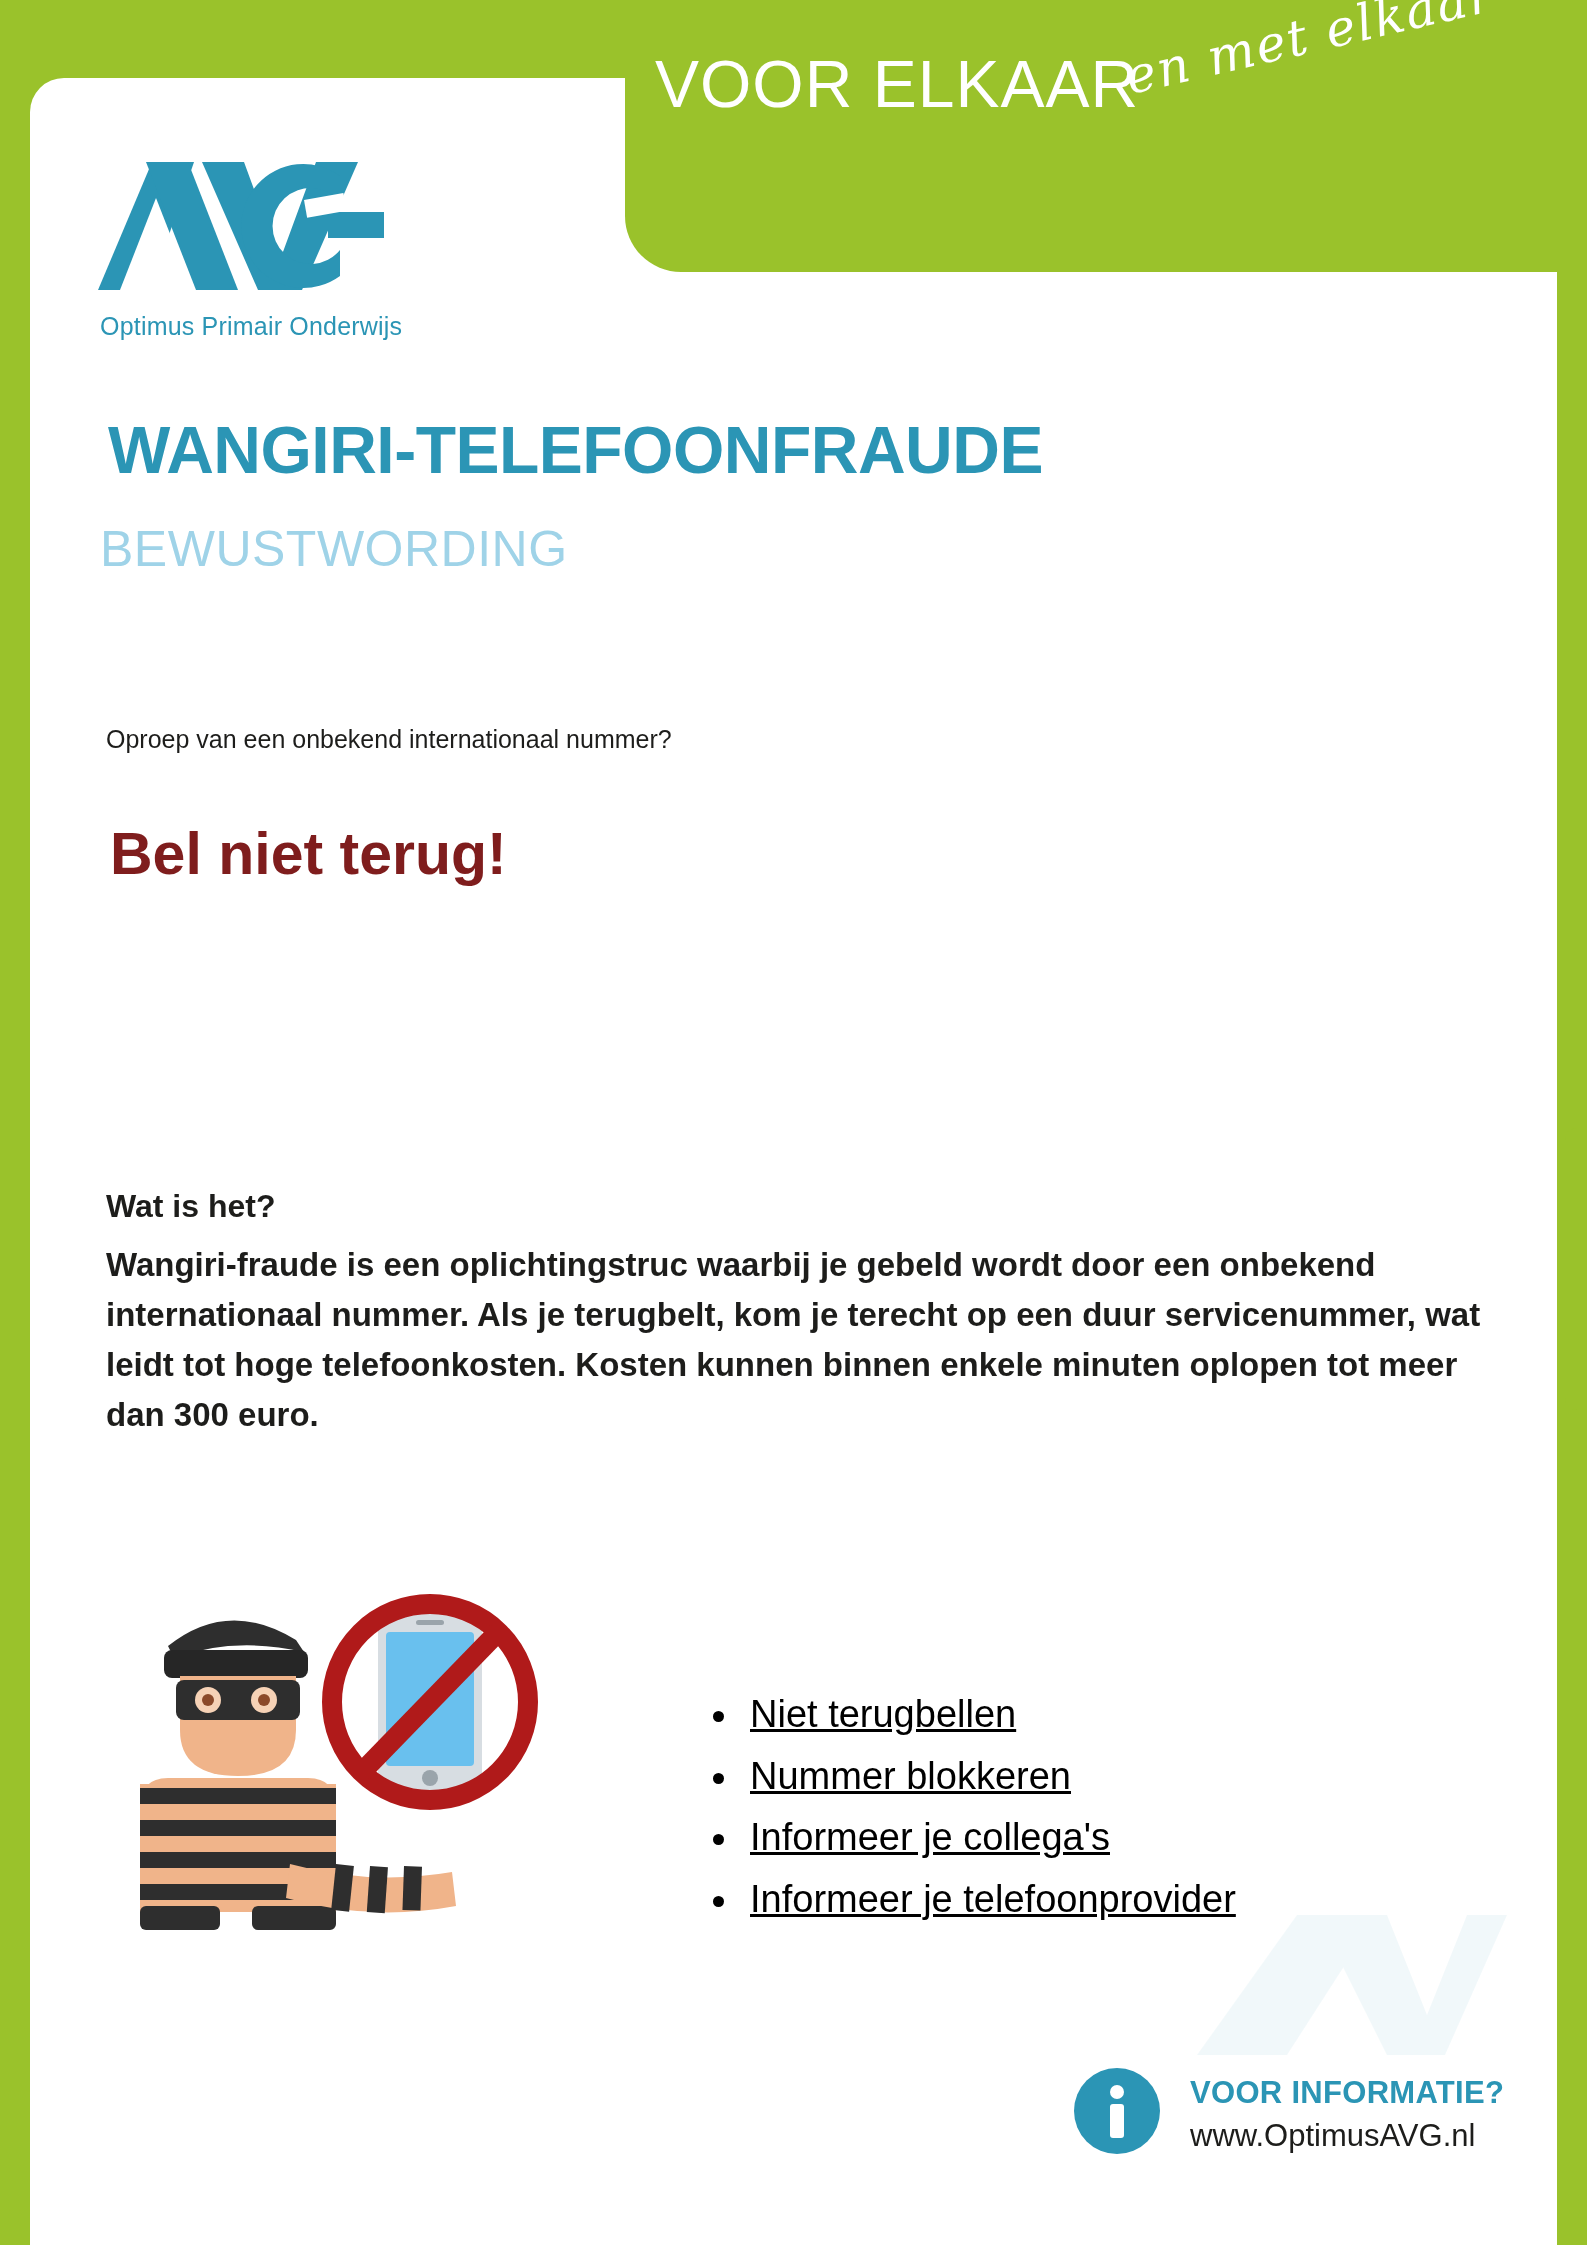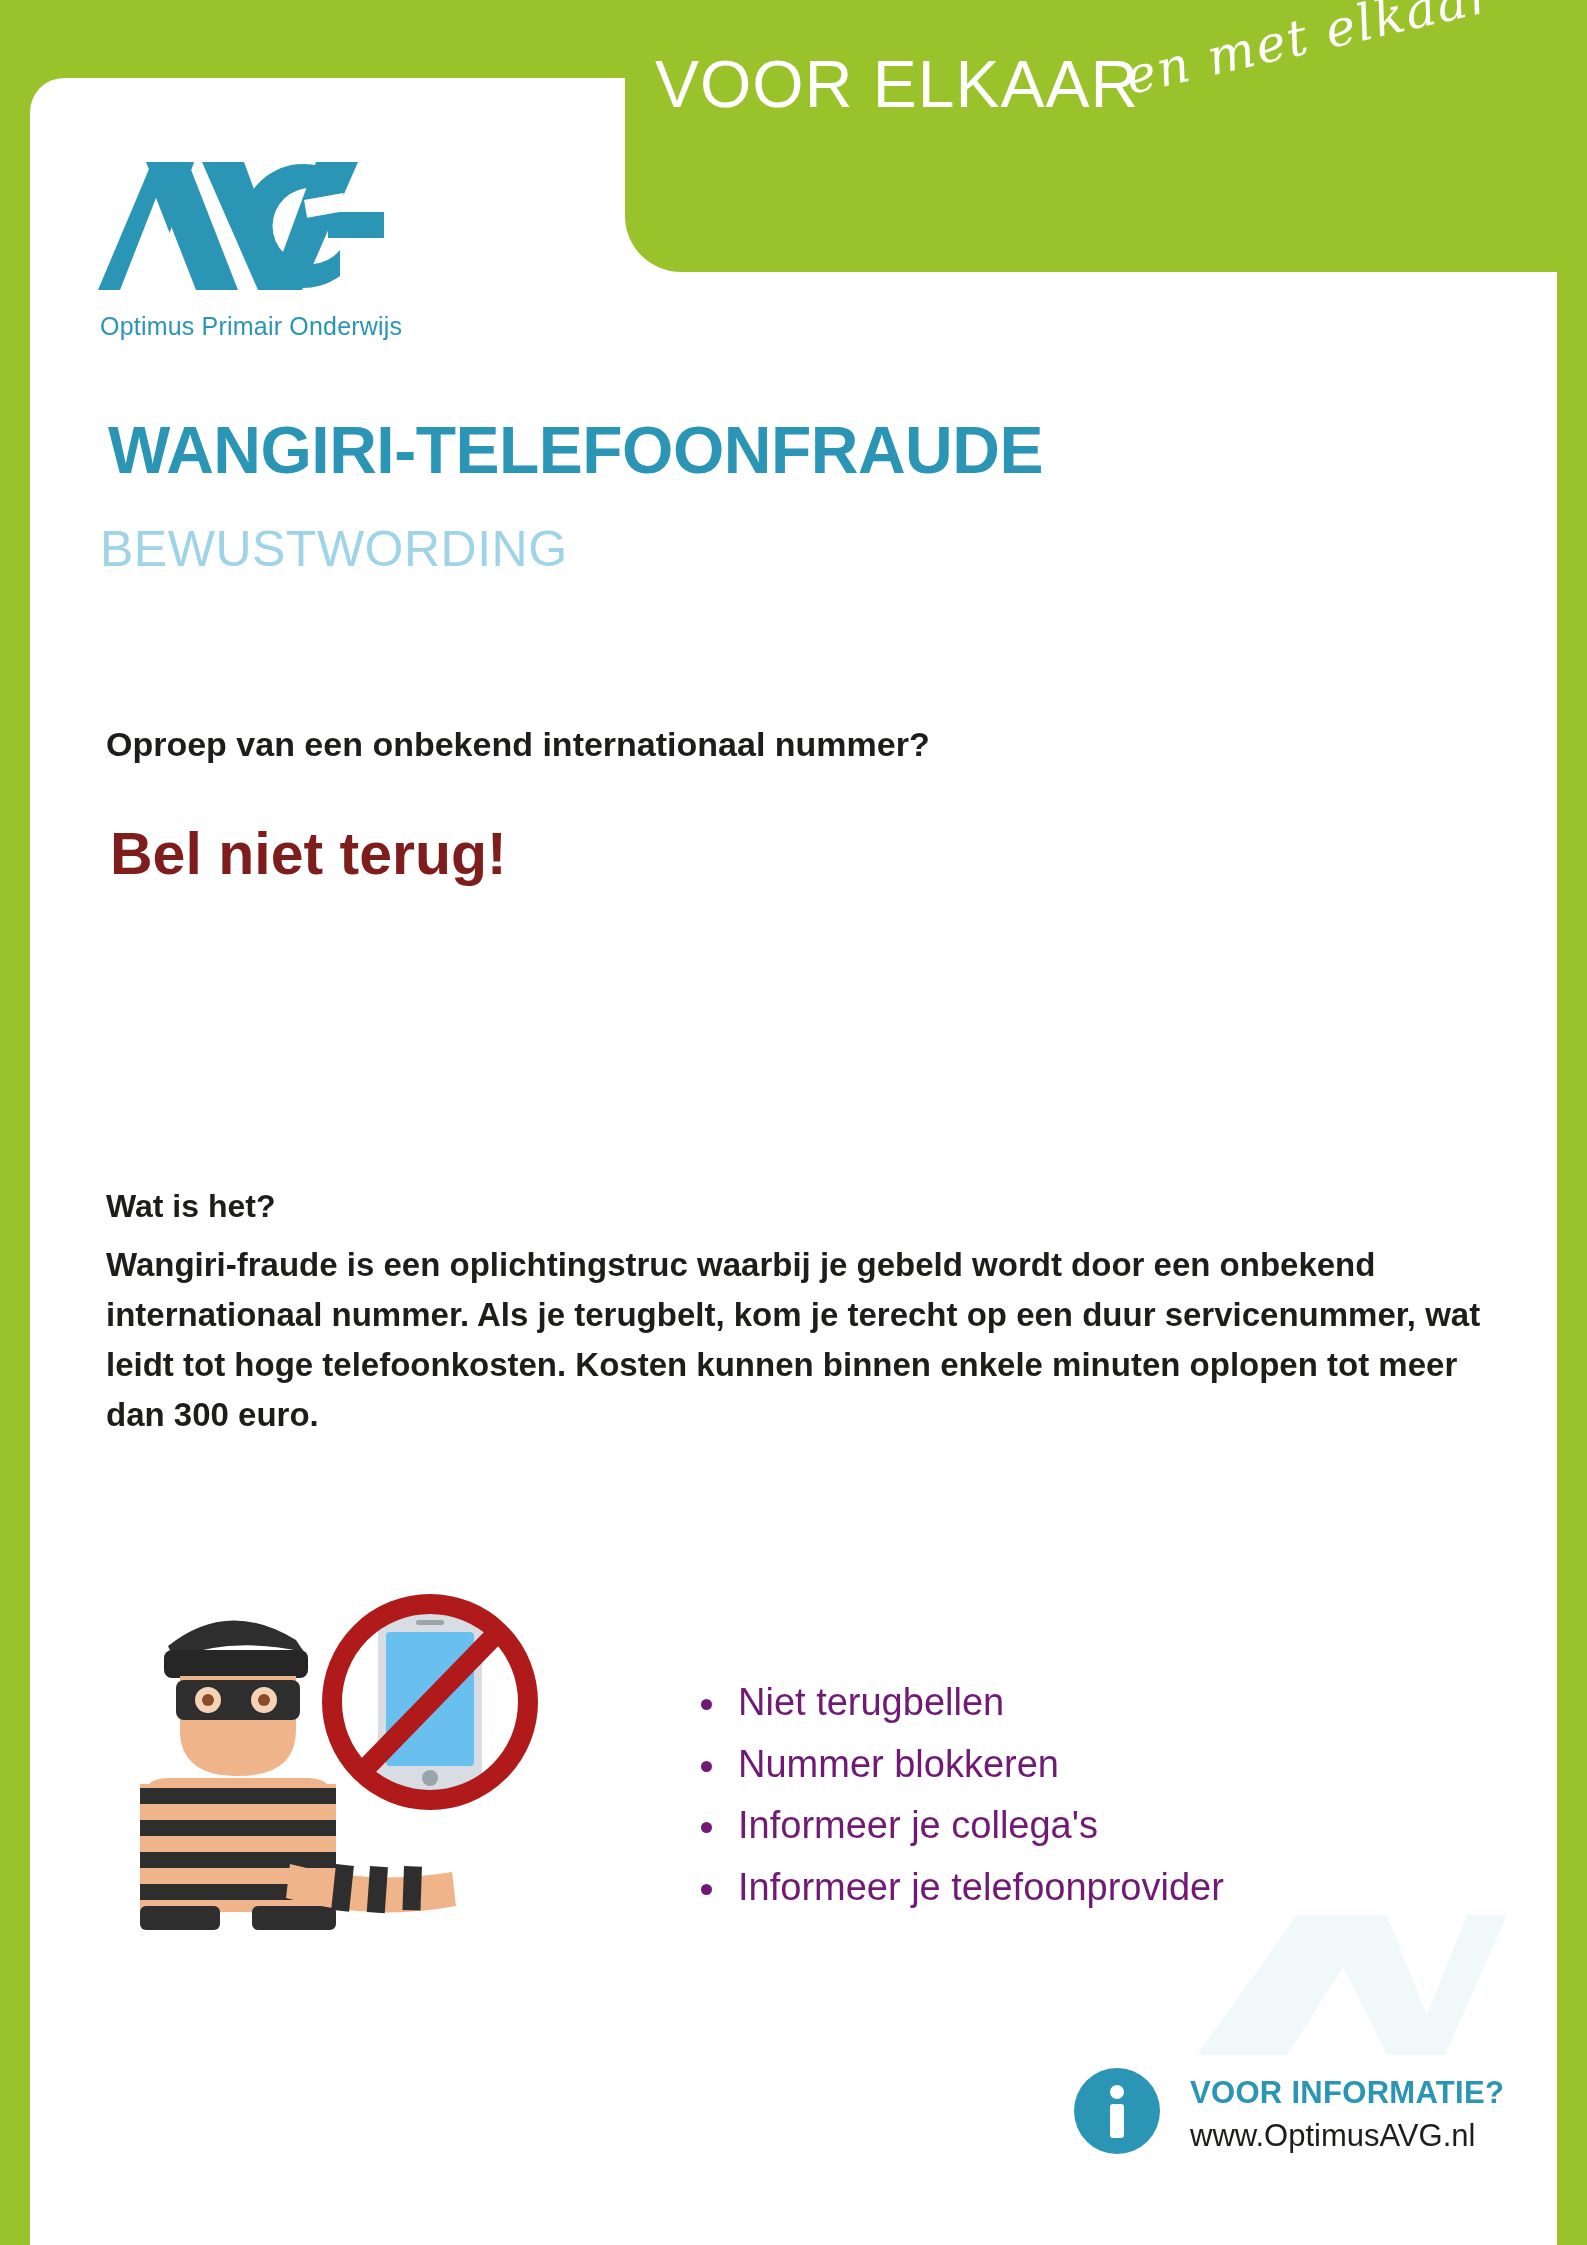--- a/index.html
+++ b/index.html
@@ -114,22 +114,22 @@
     color: #9fd3e8;
     letter-spacing: 0.5px;
     margin-top: 8px;
   }
 
   
   .q-line {
     position: absolute;
     left: 106px;
     top: 725px;
-    font-size: 34px;
-    font-weight: bold;
+    font-size: 25px;
+    font-weight: normal;
     color: #1d1d1b;
   }
   .callout-strong {
     position: absolute;
     left: 110px;
     top: 820px;
     font-size: 59px;
     font-weight: bold;
     color: #7f1d1d;
   }
@@ -167,25 +167,26 @@
     position: absolute;
     left: 645px;
     top: 1612px;
     font-size: 38px;
     color: #1d1d1b;
   }
   .actions-list {
     position: absolute;
     left: 690px;
     top: 1672px;
-    margin: 0;
+    margin: 12px;
     padding: 0 0 0 40px;
     font-size: 38px;
     line-height: 1.62;
-    color: #701a75;
+    color: #000000;
+    text-decoration: underline;
   }
   .actions-list li { padding-left: 8px; }
 
   
   .illu {
     position: absolute;
     left: 140px;
     top: 1588px;
     width: 480px;
     height: 370px;

